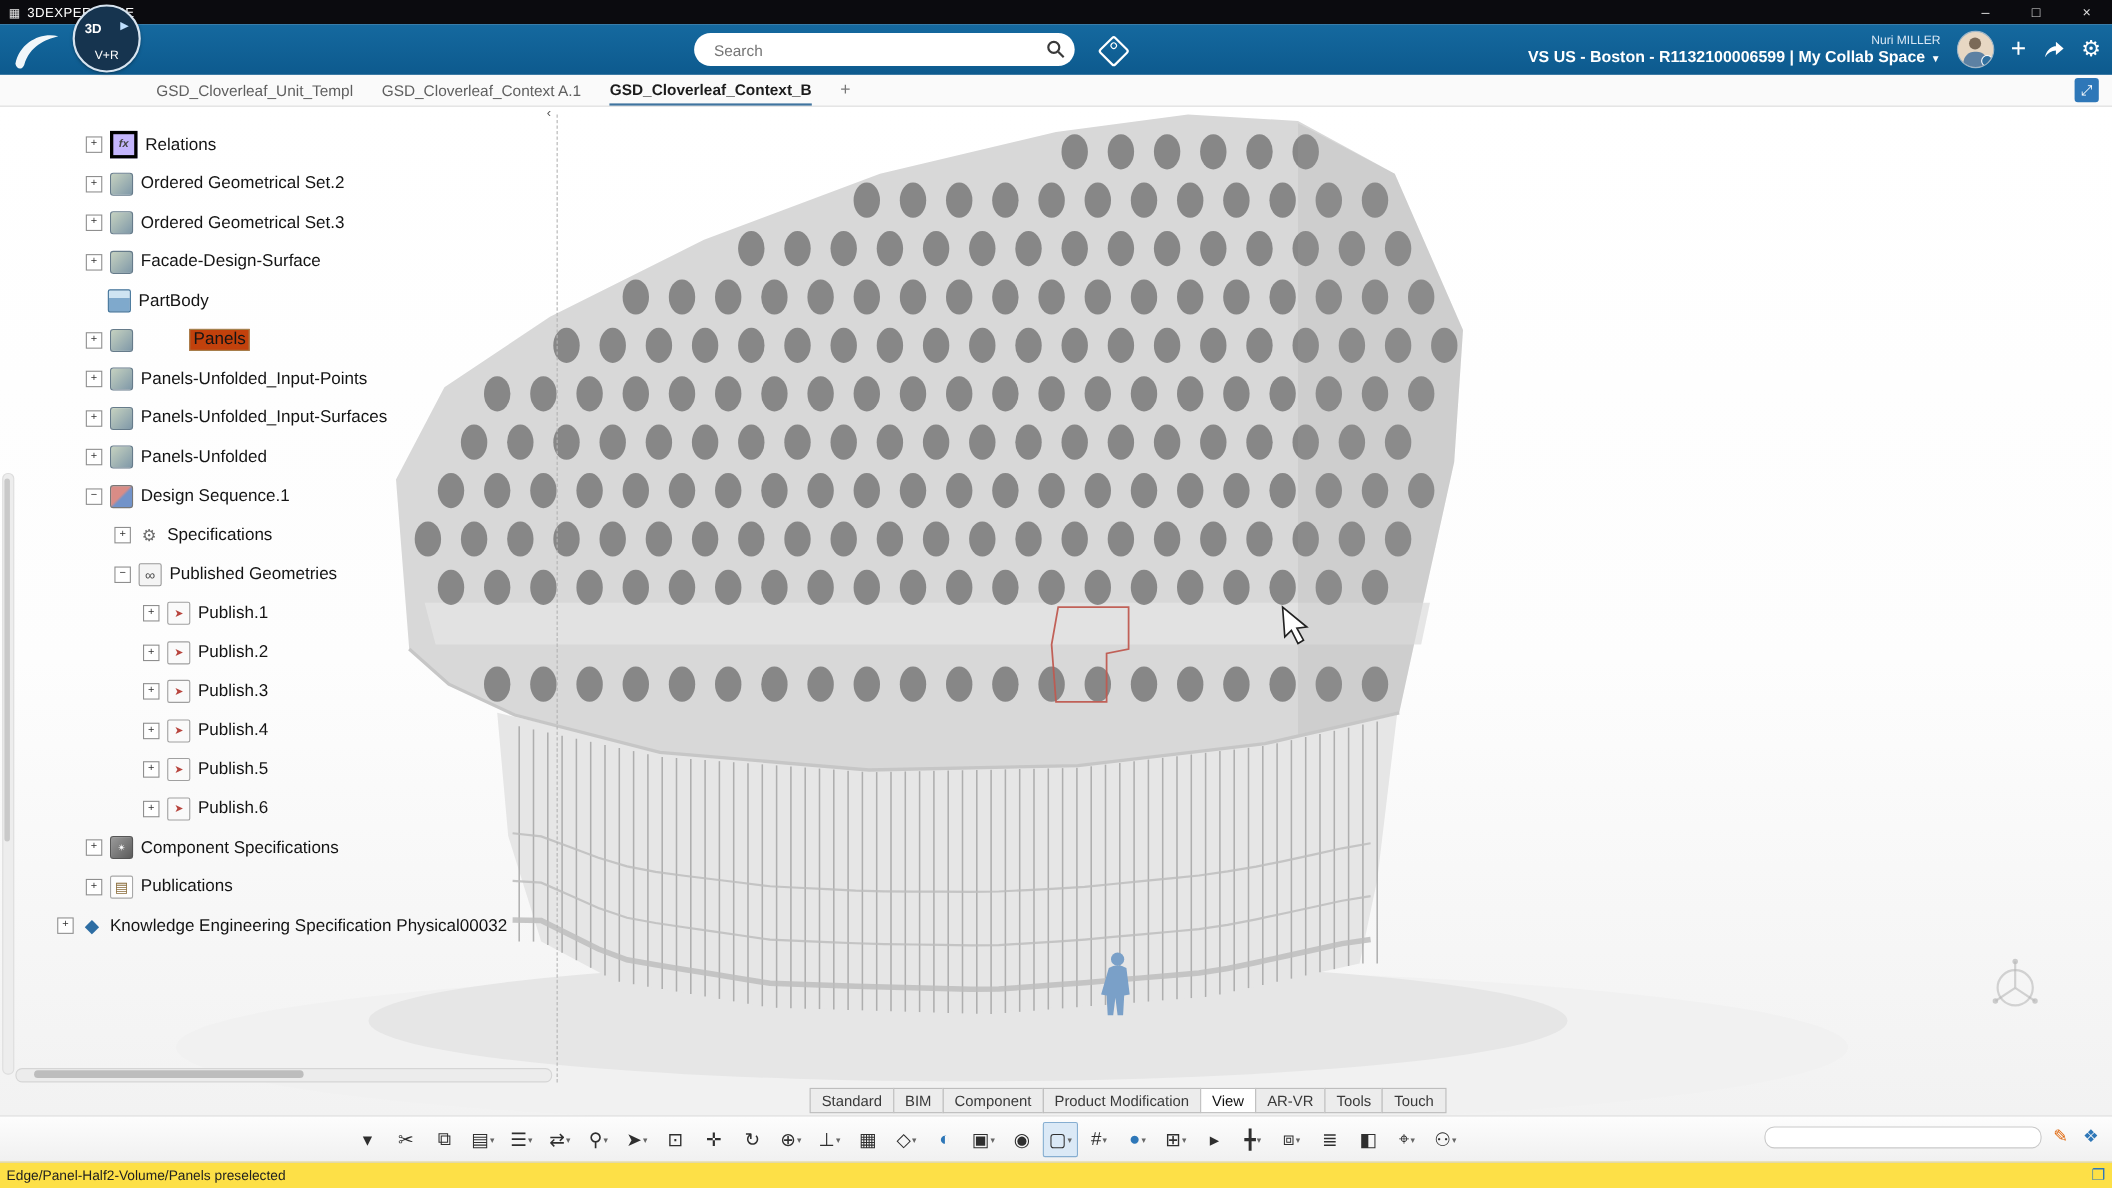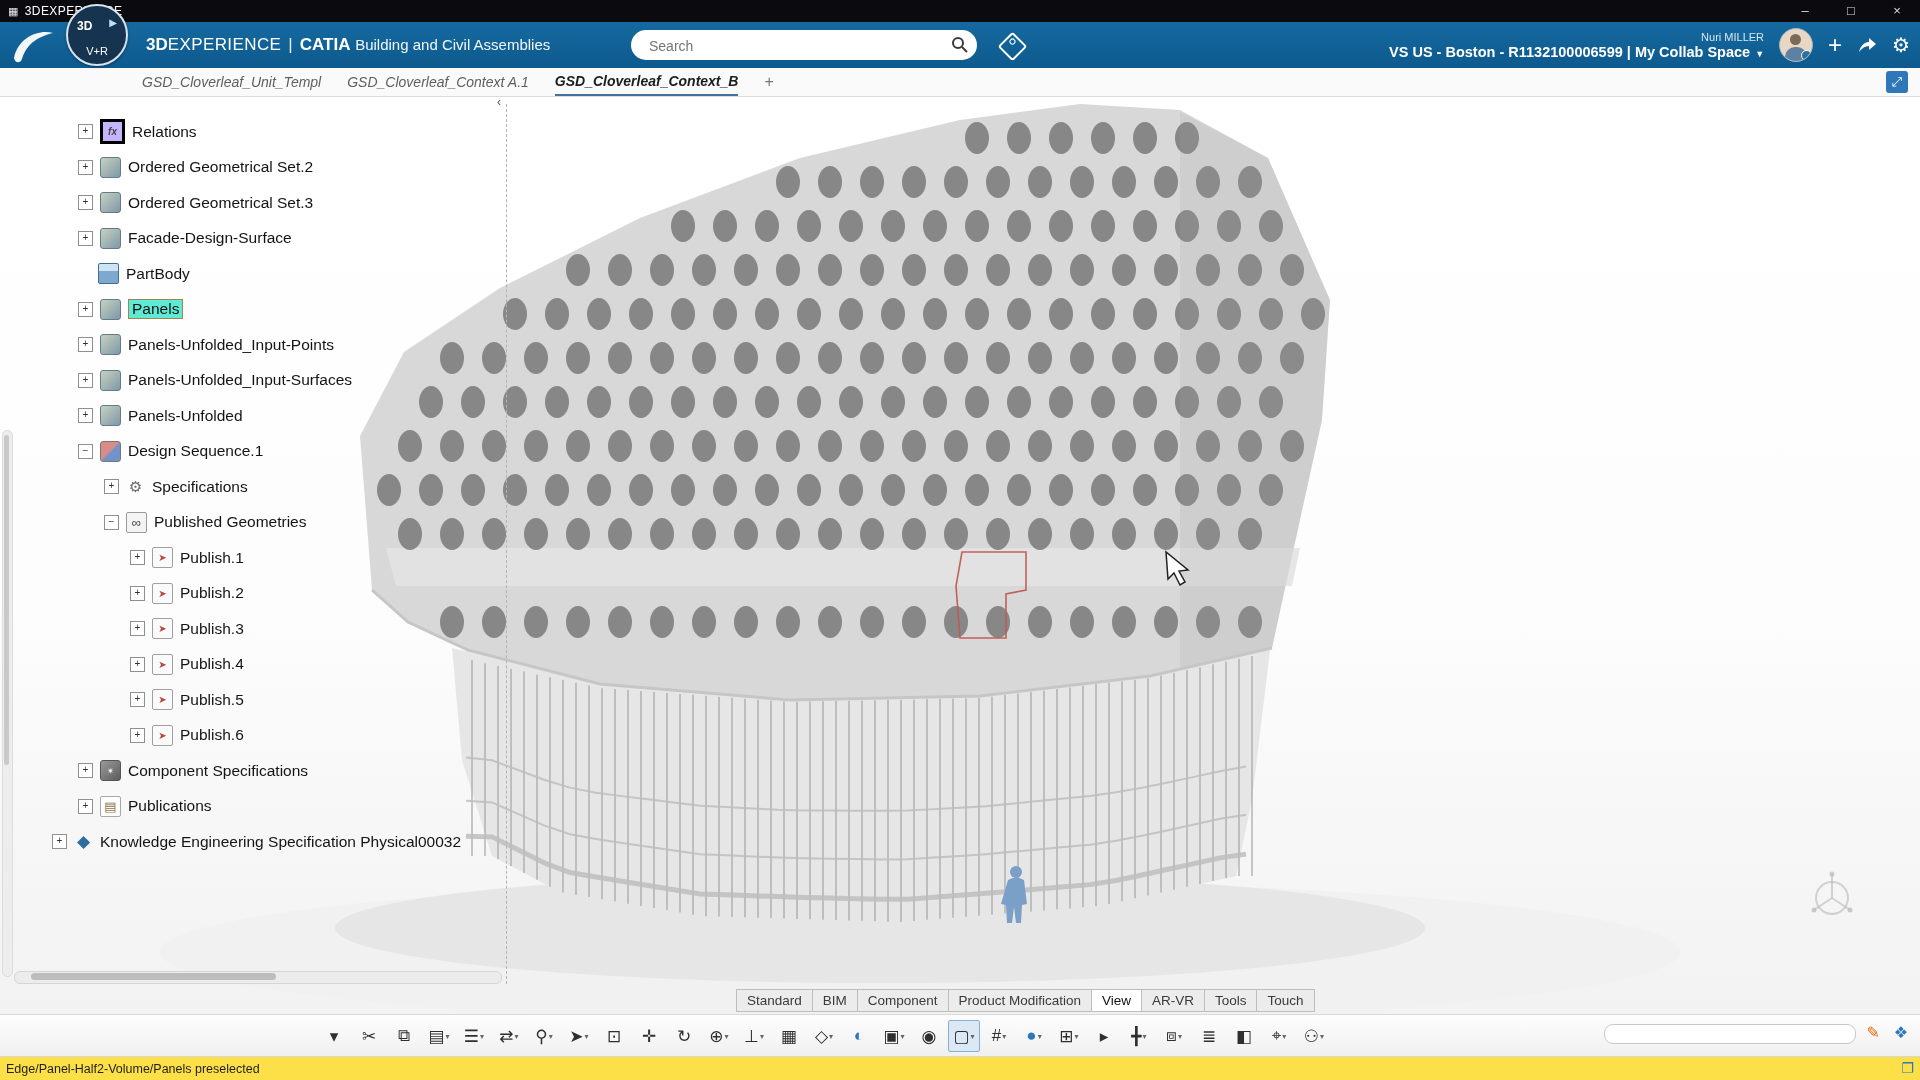--- a/index.html
+++ b/index.html
@@ -35,36 +35,36 @@
   #avatar{width:32px;height:32px;border-radius:50%;background:#e7d7c3;position:relative;overflow:hidden;border:1px solid #9fb6c8;}
   #avatar .head{position:absolute;left:10px;top:5px;width:11px;height:11px;border-radius:50%;background:#7b6a58;}
   #avatar .body{position:absolute;left:5px;top:18px;width:22px;height:14px;border-radius:10px 10px 0 0;background:#5d81a3;}
   #avatar .badge{position:absolute;right:0;bottom:0;width:9px;height:9px;border-radius:50%;background:#2f6f9f;border:1px solid #fff;}
   .hicon{color:#fff;font-size:20px;line-height:20px;}
   #plusbtn{font-size:24px;font-weight:300;}
   #sharebtn svg{display:block;}
   
   #tabbar{position:absolute;left:0;top:68px;width:1920px;height:28px;background:#fafafa;border-bottom:1px solid #dcdcdc;z-index:28;}
   #tabs{position:absolute;left:142px;top:0;height:28px;display:flex;align-items:center;gap:26px;}
-  .tab{font-size:14px;font-style:italic;color:#5f5f5f;white-space:nowrap;height:26px;line-height:26px;}
+  .tab{font-size:14px;color:#5f5f5f;white-space:nowrap;height:26px;line-height:26px;}
   .tab.active{font-weight:bold;color:#1c1c1c;border-bottom:2px solid #40749f;}
   #newtab{font-size:16px;color:#777;font-style:normal;}
   #fsbtn{position:absolute;right:12px;top:3px;width:22px;height:22px;background:#2e77b8;border-radius:3px;color:#fff;font-size:13px;text-align:center;line-height:22px;}
   
   #main{position:absolute;left:0;top:96px;width:1920px;height:918px;background:linear-gradient(180deg,#ffffff 0%,#fdfdfd 55%,#f2f2f2 100%);z-index:1;}
   #scene{position:absolute;left:0;top:0;z-index:1;}
   
   #tree{position:absolute;left:0;top:114px;z-index:6;}
   .trow{height:35.5px;display:flex;align-items:center;gap:7px;white-space:nowrap;}
   .lv0{padding-left:52px;} .lv1{padding-left:78px;} .lv2{padding-left:104px;} .lv3{padding-left:130px;}
   .exp{width:13px;height:13px;border:1px solid #8f8f8f;background:#fff;font-size:10px;line-height:11px;text-align:center;color:#333;flex:0 0 auto;}
   .noexp{width:13px;height:13px;flex:0 0 auto;}
   .ticon{width:19px;height:19px;display:flex;align-items:center;justify-content:center;flex:0 0 auto;font-size:12px;}
   .tlabel{font-size:15.5px;color:#141414;}
-  .tlabel.sel{border:1px solid #a3824f;background:#5eead4;padding:0 3px;}
+  .tlabel.sel{border:1px solid #a3824f;background:#c2410c;padding:0 3px;margin-left:44px;}
   .ic-relations{background:#c4b5fd;border:3px solid #000000;color:#444;font-size:10px;font-style:italic;font-weight:bold;}
   .ic-geomset{background:linear-gradient(135deg,#c6d2c0,#7f98a8);border:1px solid #667b8a;border-radius:3px;}
   .ic-partbody{background:linear-gradient(180deg,#cfe4f2 35%,#7fa9cc 35%);border:1px solid #3c6f96;border-radius:2px;}
   .ic-designseq{background:linear-gradient(135deg,#d98c86 45%,#7293c9 55%);border:1px solid #777;border-radius:3px;}
   .ic-specs{color:#6b6b6b;font-size:15px;}
   .ic-published{color:#444;font-size:13px;border:1px solid #999;background:#f4f4f4;border-radius:2px;}
   .ic-publish{color:#b8453e;font-size:10px;border:1px solid #a0a0a0;background:#fafafa;border-radius:2px;}
   .ic-compspec{color:#fff;font-size:9px;background:linear-gradient(135deg,#9a9a9a,#5c5c5c);border:1px solid #555;border-radius:3px;}
   .ic-publications{color:#8a6d3b;font-size:13px;background:#fdfdfd;border:1px solid #a8a8a8;border-radius:2px;}
   .ic-knowledge{color:#2d6da3;font-size:17px;}
@@ -109,23 +109,20 @@
     <div class="winbtn">□</div>
     <div class="winbtn">×</div>
   </div>
 </div>
 
 <div id="header">
   <div id="swoosh">
     <svg width="46" height="38">
         <path d="M4,32 C8,12 28,3 43,7 C31,10 17,16 12,33 C10,38 5,37 4,32 Z" fill="#ffffff" opacity="0.95"></path>
       </svg>
-  </div>
-  <div id="brand">
-    <span class="bb">3D</span><span class="bl">EXPERIENCE</span><span class="sep">|</span><span class="bb">CATIA</span>&nbsp;<span class="bs">Building and Civil Assemblies</span>
   </div>
   <div id="searchpill">
     <input placeholder="Search" style="">
     <span class="mag">
       <svg width="17" height="17">
           <circle cx="7" cy="7" r="5" fill="none" stroke="#3a3a3a" stroke-width="2"></circle>
           <line x1="11" y1="11" x2="16" y2="16" stroke="#3a3a3a" stroke-width="2"></line>
         </svg>
     </span>
   </div>

